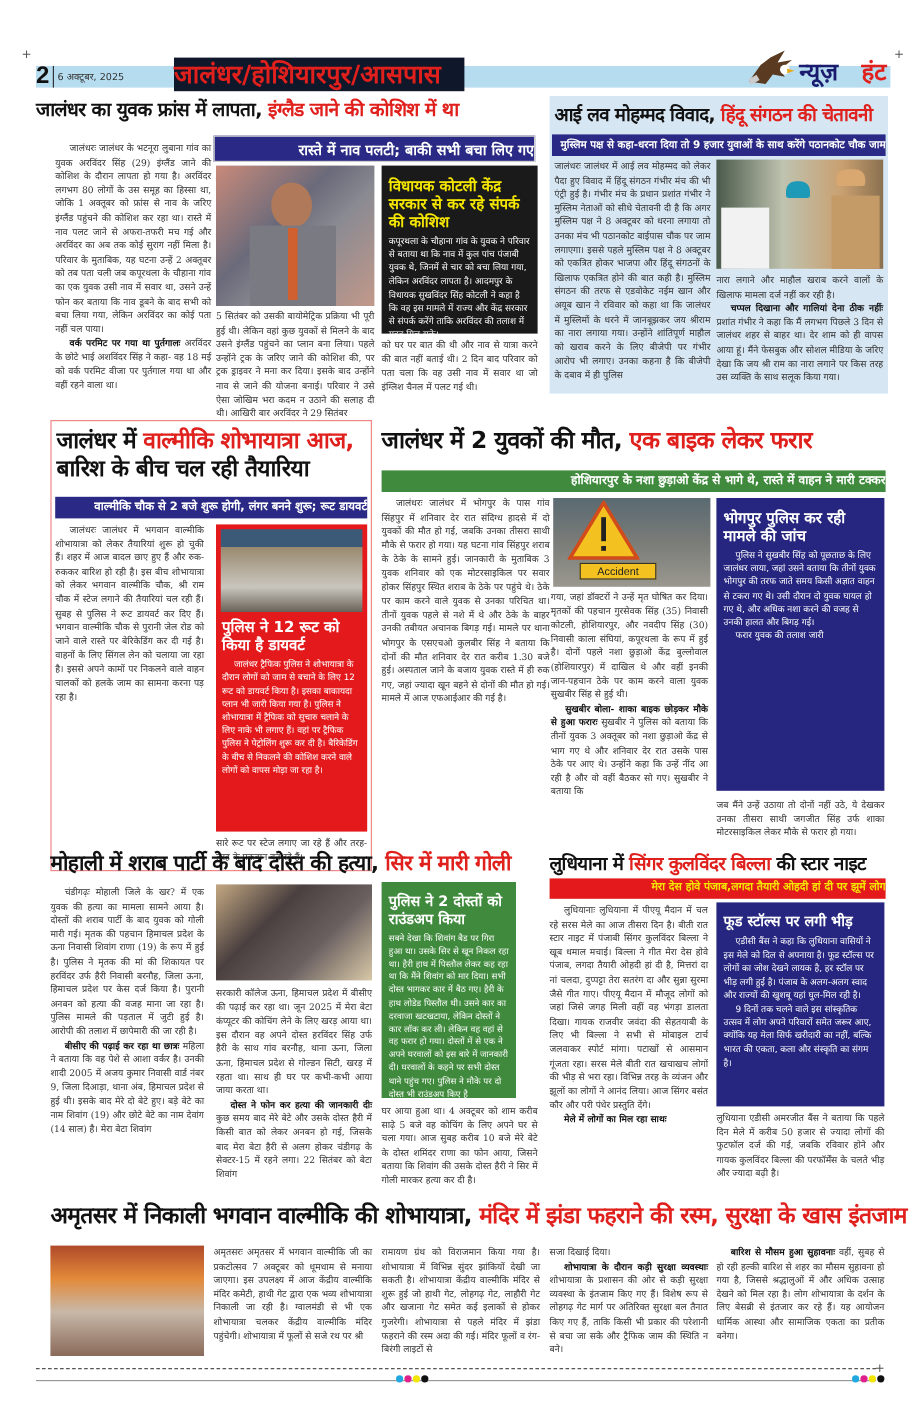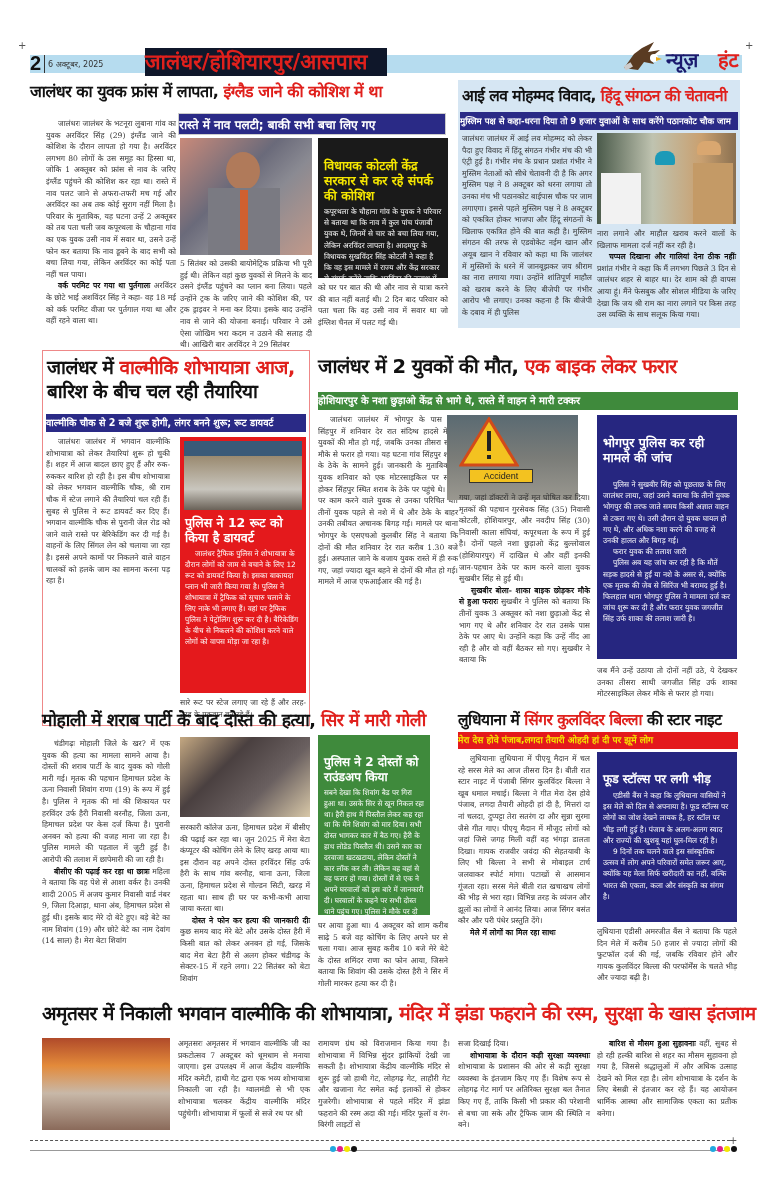--- a/index.html
+++ b/index.html
@@ -11,23 +11,23 @@
 .hl{font-family:"DejaVu Sans",sans-serif;font-weight:bold;color:#111;letter-spacing:-0.5px}
 .red{color:#e0201c}
 .crop{position:absolute;width:9px;height:9px;font-size:10px;color:#555;line-height:9px}
 
 .hdr{left:30px;top:55px;width:712px;height:18px;background:#b6dcef}
 .pg{left:30px;top:52px;font:bold 20px "Liberation Sans",sans-serif;color:#111}
 .pgbar{left:44px;top:55px;width:1px;height:18px;background:#333}
 .date{left:48px;top:58px;font-size:8px;color:#333}
 .sect{left:145px;top:48px;width:242px;height:28px;background:#0f172a;text-align:left;font:bold 21px "DejaVu Sans",sans-serif;color:#e0201c;line-height:28px}
 .logo{left:620px;top:40px;width:128px;height:36px}
-.sub-bar{color:#fff;font-weight:bold;text-align:left;white-space:nowrap;overflow:hidden}
+.sub-bar{color:#fff;font-weight:bold;text-align:right;white-space:nowrap;overflow:hidden}
 .photo{background:#888;position:absolute}
-.box{position:absolute;padding:20px 6px}
+.box{position:absolute;padding:9px 6px}
 .box .bt{font-weight:bold;font-family:"DejaVu Sans",sans-serif}
 .box .bd{font-size:7.4px;line-height:11.2px}
 .box .bd p{text-indent:10px}
 .dash{border-top:1px dashed #555}
 </style>
 </head>
 <body>
 
 <div class="crop abs" style="left:18px;top:41px">+</div>
 <div class="crop abs" style="left:745px;top:41px">+</div>
@@ -108,38 +108,37 @@
 <div class="abs txt" style="left:180px;top:697px;width:126px">सारे रूट पर स्टेज लगाए जा रहे हैं और तरह-तरह के पकवान बन रहे हैं।</div>
 
 <div class="abs hl" style="left:318px;top:355px;width:424px;font-size:19.5px;line-height:24px;white-space:nowrap">
   <span>जालंधर में 2 युवकों की मौत,</span>
   <span class="red">एक बाइक लेकर फरार</span>
 </div>
 <div class="abs sub-bar" style="left:318px;top:392px;width:420px;height:18px;background:#3f8a3c;font-size:10px;line-height:18px">होशियारपुर के नशा छुड़ाओ केंद्र से भागे थे, रास्ते में वाहन ने मारी टक्कर</div>
 <div class="abs txt" style="left:318px;top:414px;width:140px">
   <p>जालंधरः जालंधर में भोगपुर के पास गांव सिंहपुर में शनिवार देर रात संदिग्ध हादसे में दो युवकों की मौत हो गई, जबकि उनका तीसरा साथी मौके से फरार हो गया। यह घटना गांव सिंहपुर शराब के ठेके के सामने हुई। जानकारी के मुताबिक 3 युवक शनिवार को एक मोटरसाइकिल पर सवार होकर सिंहपुर स्थित शराब के ठेके पर पहुंचे थे। ठेके पर काम करने वाले युवक से उनका परिचित था। तीनों युवक पहले से नशे में थे और ठेके के बाहर उनकी तबीयत अचानक बिगड़ गई। मामले पर थाना भोगपुर के एसएचओ कुलबीर सिंह ने बताया कि दोनों की मौत शनिवार देर रात करीब 1.30 बजे हुई। अस्पताल जाने के बजाय युवक रास्ते में ही रुक गए, जहां ज्यादा खून बहने से दोनों की मौत हो गई। मामले में आज एफआईआर की गई है।</p>
 </div>
-<div class="photo" style="left:447px;top:415px;width:131px;height:85px;background:linear-gradient(180deg,#5a6a72,#7a7c78 50%,#9a9890)">
+<div class="photo" style="left:461px;top:415px;width:131px;height:74px;background:linear-gradient(180deg,#5a6a72,#7a7c78 50%,#9a9890)">
   <svg width="60" height="50" viewBox="0 0 60 50" style="position:absolute;left:12px;top:2px">
     <path d="M30 2 L58 48 L2 48 Z" fill="#f3c220" stroke="#d24b1a" stroke-width="3"></path>
     <rect x="28" y="14" width="4" height="20" fill="#222"></rect>
       <rect x="28" y="38" width="4" height="4" fill="#222"></rect>
   </svg>
   <div style="position:absolute;left:22px;top:54px;width:64px;height:14px;background:#f3c220;border:1px solid #333;font:9px 'Liberation Sans',sans-serif;color:#222;text-align:center;line-height:13px">Accident</div>
 </div>
 <div class="abs txt" style="left:459px;top:492px;width:131px">
   <p style="text-indent:0">गया, जहां डॉक्टरों ने उन्हें मृत घोषित कर दिया। मृतकों की पहचान गुरसेवक सिंह (35) निवासी कोटली, होशियारपुर, और नवदीप सिंह (30) निवासी काला संघियां, कपूरथला के रूप में हुई है। दोनों पहले नशा छुड़ाओ केंद्र बुल्लोवाल (होशियारपुर) में दाखिल थे और वहीं इनकी जान-पहचान ठेके पर काम करने वाला युवक सुखबीर सिंह से हुई थी।</p>
   <p><b>सुखबीर बोला- शाका बाइक छोड़कर मौके से हुआ फरारः</b> <span>सुखबीर ने पुलिस को बताया कि तीनों युवक 3 अक्तूबर को नशा छुड़ाओ केंद्र से भाग गए थे और शनिवार देर रात उसके पास ठेके पर आए थे। उन्होंने कहा कि उन्हें नींद आ रही है और वो वहीं बैठकर सो गए। सुखबीर ने बताया कि</span></p>
 </div>
 <div class="box" style="left:597px;top:415px;width:140px;height:244px;background:#262680">
-  <div class="bt" style="color:#fff;font-size:12.5px;line-height:15px;margin-bottom:14px">भोगपुर पुलिस कर रही मामले की जांच</div>
+  <div class="bt" style="color:#fff;font-size:12.5px;line-height:15px;margin-bottom:3px">भोगपुर पुलिस कर रही मामले की जांच</div>
   <div class="bd" style="color:#fff">
       <p>पुलिस ने सुखबीर सिंह को पूछताछ के लिए जालंधर लाया, जहां उसने बताया कि तीनों युवक भोगपुर की तरफ जाते समय किसी अज्ञात वाहन से टकरा गए थे। उसी दौरान दो युवक घायल हो गए थे, और अधिक नशा करने की वजह से उनकी हालत और बिगड़ गई।</p>
   <p>फरार युवक की तलाश जारी</p>
-  <p>पुलिस अब यह जांच कर रही है कि मौतें सड़क हादसे से हुईं या नशे के असर से, क्योंकि एक मृतक की जेब से सिरिंज भी बरामद हुई है। फिलहाल थाना भोगपुर पुलिस ने मामला दर्ज कर जांच शुरू कर दी है और फरार युवक जगजीत सिंह उर्फ शाका की तलाश जारी है।</p>
     </div>
 </div>
 <div class="abs txt" style="left:597px;top:665px;width:140px">जब मैंने उन्हें उठाया तो दोनों नहीं उठे, ये देखकर उनका तीसरा साथी जगजीत सिंह उर्फ शाका मोटरसाइकिल लेकर मौके से फरार हो गया।</div>
 
 <div class="abs hl" style="left:42px;top:708px;width:410px;font-size:17.5px;line-height:24px;white-space:nowrap">
   <span>मोहाली में शराब पार्टी के बाद दोस्त की हत्या,</span>
   <span class="red">सिर में मारी गोली</span>
 </div>
 <div class="abs txt" style="left:42px;top:738px;width:128px">
   <p>चंडीगढ़ः मोहाली जिले के खर? में एक युवक की हत्या का मामला सामने आया है। दोस्तों की शराब पार्टी के बाद युवक को गोली मारी गई। मृतक की पहचान हिमाचल प्रदेश के ऊना निवासी शिवांग राणा (19) के रूप में हुई है। पुलिस ने मृतक की मां की शिकायत पर हरविंदर उर्फ हैरी निवासी बरनौह, जिला ऊना, हिमाचल प्रदेश पर केस दर्ज किया है। पुरानी अनबन को हत्या की वजह माना जा रहा है। पुलिस मामले की पड़ताल में जुटी हुई है। आरोपी की तलाश में छापेमारी की जा रही है।</p>

